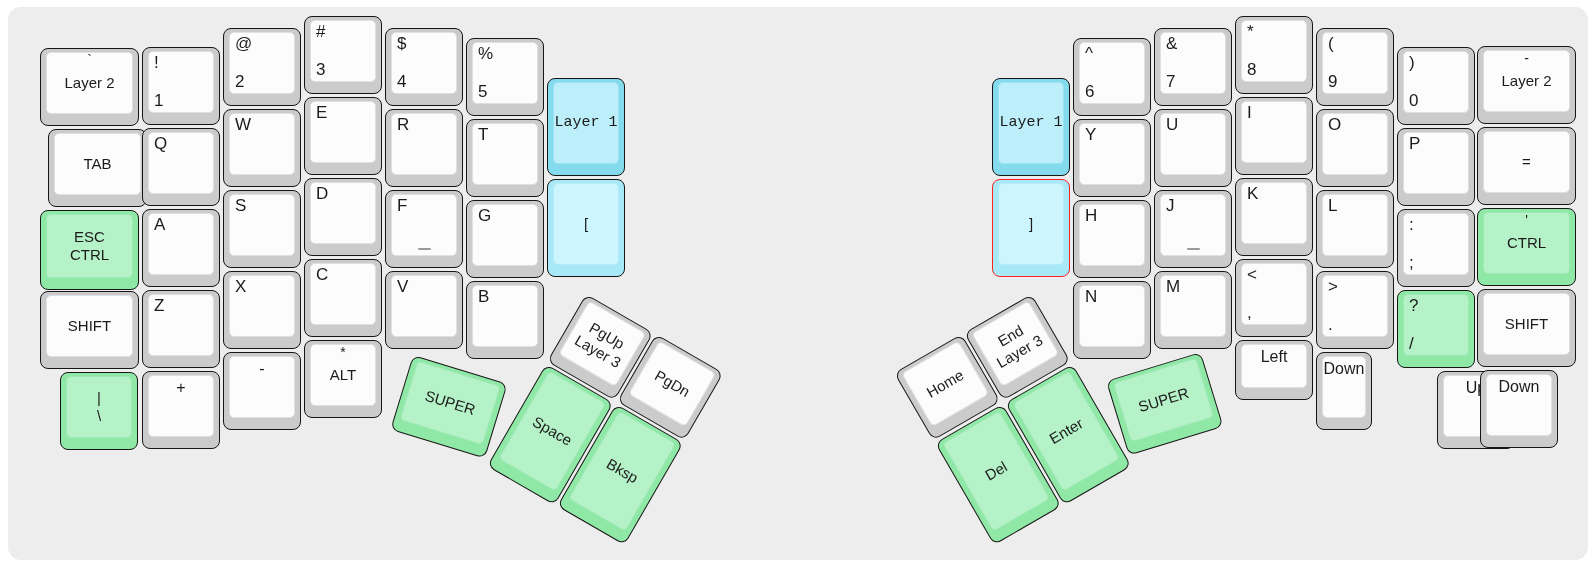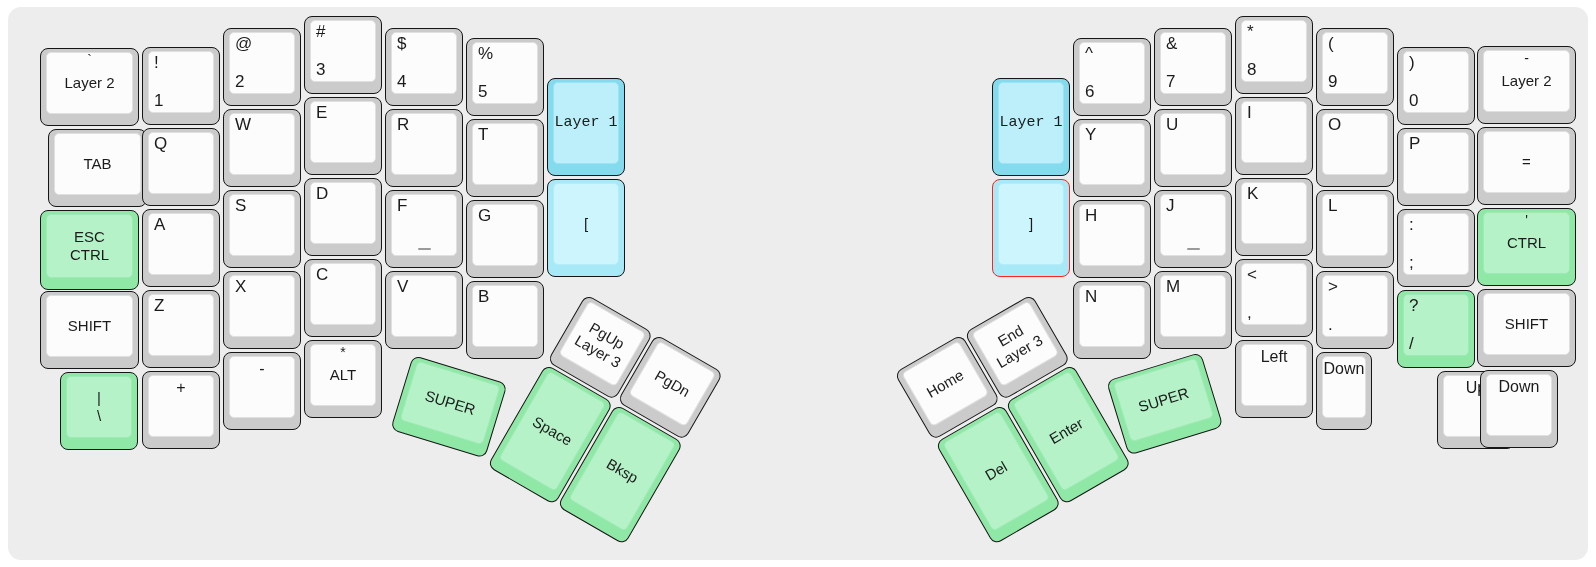--- a/index.html
+++ b/index.html
@@ -310,21 +310,21 @@
         <div class="cap">
           <div class="lg tl">K</div>
         </div>
       </div>
       <div class="key" style="left: 1235px; top: 259px; width: 78px; height: 78px;">
         <div class="cap">
           <div class="lg tl">&lt;</div>
           <div class="lg ll">,</div>
         </div>
       </div>
-      <div class="key" style="left: 1235px; top: 340px; width: 78px; height: 78px;">
+      <div class="key" style="left: 1235px; top: 340px; width: 78px; height: 60px;">
         <div class="cap">
           <div class="lg tcl">Left</div>
         </div>
       </div>
       <div class="key" style="left: 1316px; top: 28px; width: 78px; height: 78px;">
         <div class="cap">
           <div class="lg tl">(</div>
           <div class="lg ll">9</div>
         </div>
       </div>

